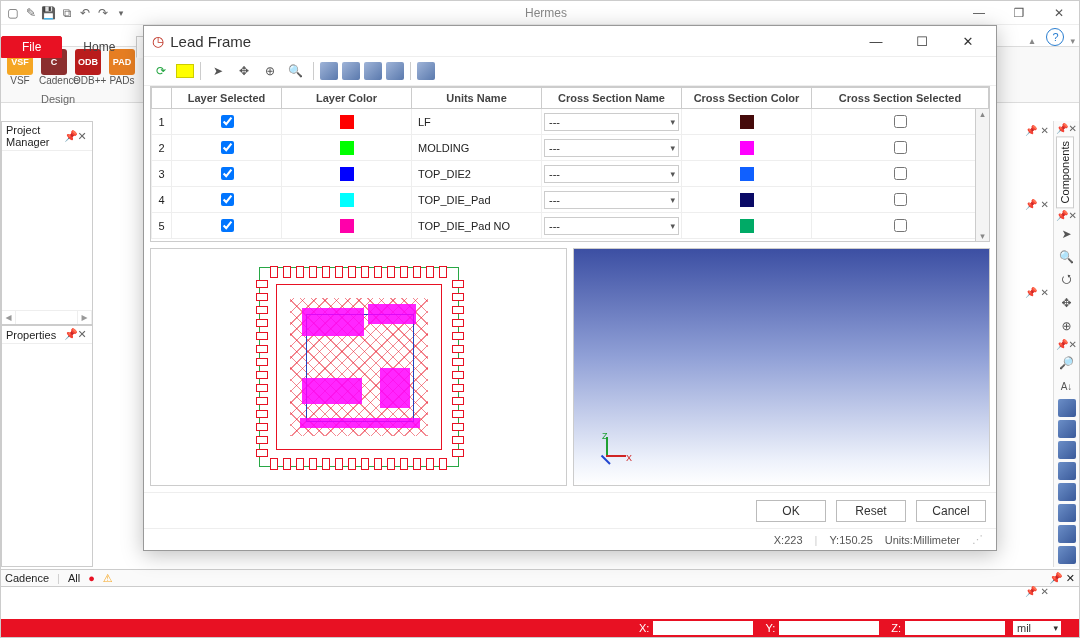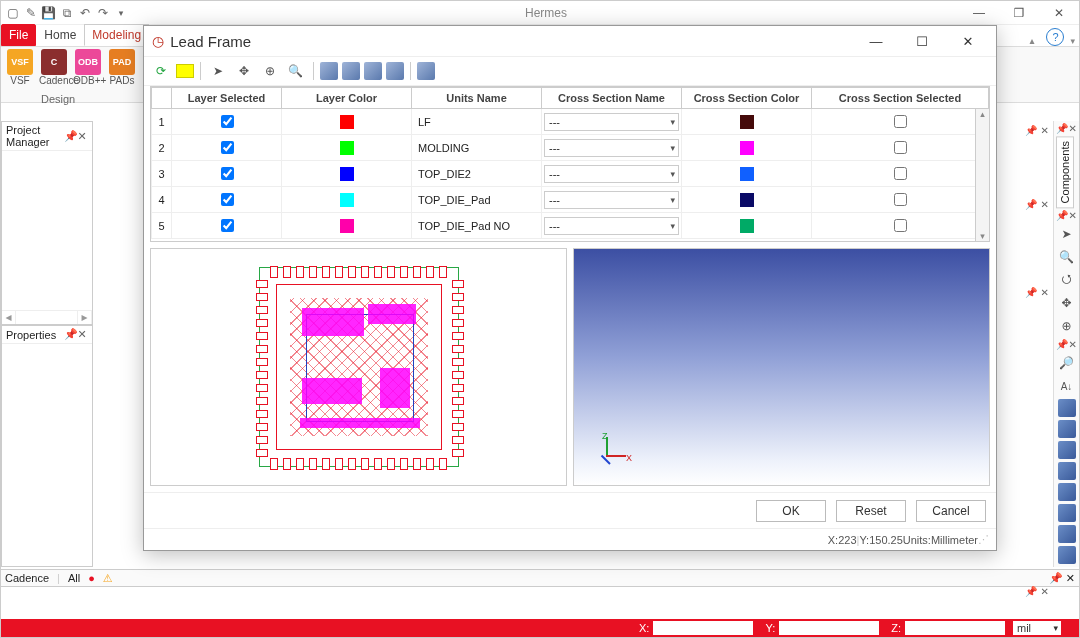--- a/index.html
+++ b/index.html
@@ -5,29 +5,29 @@
   html,body{margin:0;padding:0;font-family:"Segoe UI",Arial,sans-serif;font-size:12px;color:#222;background:#fff;overflow:hidden}
   *{box-sizing:border-box}
   .app{width:1080px;height:638px;position:relative;background:#fff;border:1px solid #ccc}
   .titlebar{height:24px;background:#fff;display:flex;align-items:center;border-bottom:1px solid #eee}
   .titlebar .qat{display:flex;gap:2px;padding:0 4px}
   .qat .qbtn{width:16px;height:16px;font-size:12px;display:flex;align-items:center;justify-content:center;color:#666}
   .titlebar .spacer{flex:1;text-align:center;color:#888;font-size:12px}
   .titlebar .winctl{display:flex;gap:0}
   .titlebar .winctl div{width:40px;height:24px;display:flex;align-items:center;justify-content:center;color:#555}
   .ribbon-tabs{height:22px;display:flex;align-items:flex-end;border-bottom:1px solid #ddd}
-  .ribbon-tabs .tab{padding:3px 7px;font-size:12px;color:#444;border:1px solid transparent;position:relative;top:0}
+  .ribbon-tabs .tab{padding:3px 20px;font-size:12px;color:#444;border:1px solid transparent;position:relative;top:12px}
   .ribbon-tabs .tab.file{background:#e81123;color:#fff;border:1px solid #e81123;border-radius:2px 2px 0 0}
   .ribbon-tabs .tab.active{border:1px solid #ccc;border-bottom:1px solid #fff;background:#fff;color:#c0392b}
   .ribbon-body{height:56px;background:#f9f9f9;border-bottom:1px solid #ddd;display:flex;align-items:flex-start;padding:2px 4px;gap:4px}
   .rbtn{width:30px;text-align:center;font-size:10px;color:#555}
   .rbtn .ic{width:26px;height:26px;margin:0 auto;border-radius:3px;display:flex;align-items:center;justify-content:center;color:#fff;font-size:9px;font-weight:bold}
   .rbtn.vsf .ic{background:#f5a623}
   .rbtn.cad .ic{background:#8b2e2e}
-  .rbtn.odb .ic{background:#ec4899}
+  .rbtn.odb .ic{background:#b91c1c}
   .rbtn.pads .ic{background:#e67e22}
   .ribbon-group-label{position:absolute;left:40px;top:92px;font-size:11px;color:#666}
   .left-docks{position:absolute;left:0;top:120px;width:92px;bottom:70px;display:flex;flex-direction:column;gap:0}
   .dock{border:1px solid #ccc;background:#fff;display:flex;flex-direction:column}
   .dock .hd{display:flex;align-items:center;padding:2px 4px;font-size:11px;border-bottom:1px solid #eee}
   .dock .hd .ttl{flex:1}
   .dock .hd .pin,.dock .hd .cls{width:12px;text-align:center;color:#666;cursor:default}
   .pm{height:204px}
   .pm .body{flex:1}
   .pm .scroll{height:14px;display:flex;border-top:1px solid #eee}
@@ -85,21 +85,21 @@
   .view3d{flex:1;border:1px solid #ccc;background:linear-gradient(to bottom,#3c4fa3 0%,#8f9fd6 45%,#eef2fb 90%,#fff 100%);position:relative}
   .axes{position:absolute;left:18px;bottom:18px;width:34px;height:34px}
   .axes .z{position:absolute;left:14px;bottom:10px;width:2px;height:20px;background:#1fa033}
   .axes .x{position:absolute;left:14px;bottom:10px;width:20px;height:2px;background:#d02424}
   .axes .y{position:absolute;left:6px;bottom:2px;width:12px;height:2px;background:#2045d0;transform:rotate(45deg);transform-origin:right}
   .axes .lz{position:absolute;left:10px;top:-2px;font-size:9px;color:#1fa033}
   .axes .lx{position:absolute;left:34px;bottom:4px;font-size:9px;color:#d02424}
 
   .dlg .footer{height:36px;display:flex;align-items:center;gap:10px;padding:0 10px;border-top:1px solid #eee}
   .dlg .footer .btn{min-width:70px;height:22px;border:1px solid #bbb;background:#fff;display:flex;align-items:center;justify-content:center;font-size:12px;color:#333}
-  .dlg .status{height:22px;border-top:1px solid #eee;display:flex;align-items:center;justify-content:flex-end;padding:0 10px;font-size:11px;color:#555}
+  .dlg .status{height:22px;border-top:1px solid #eee;display:flex;align-items:center;justify-content:flex-end;gap:12px;padding:0 16px;font-size:11px;color:#555}
   .dlg .status .grip{color:#bbb;letter-spacing:-3px}
   .red-arrow{color:#e81123}
 </style>
 </head>
 <body>
 
 <div class="app">
 
   <div class="titlebar">
     <div class="qat">

